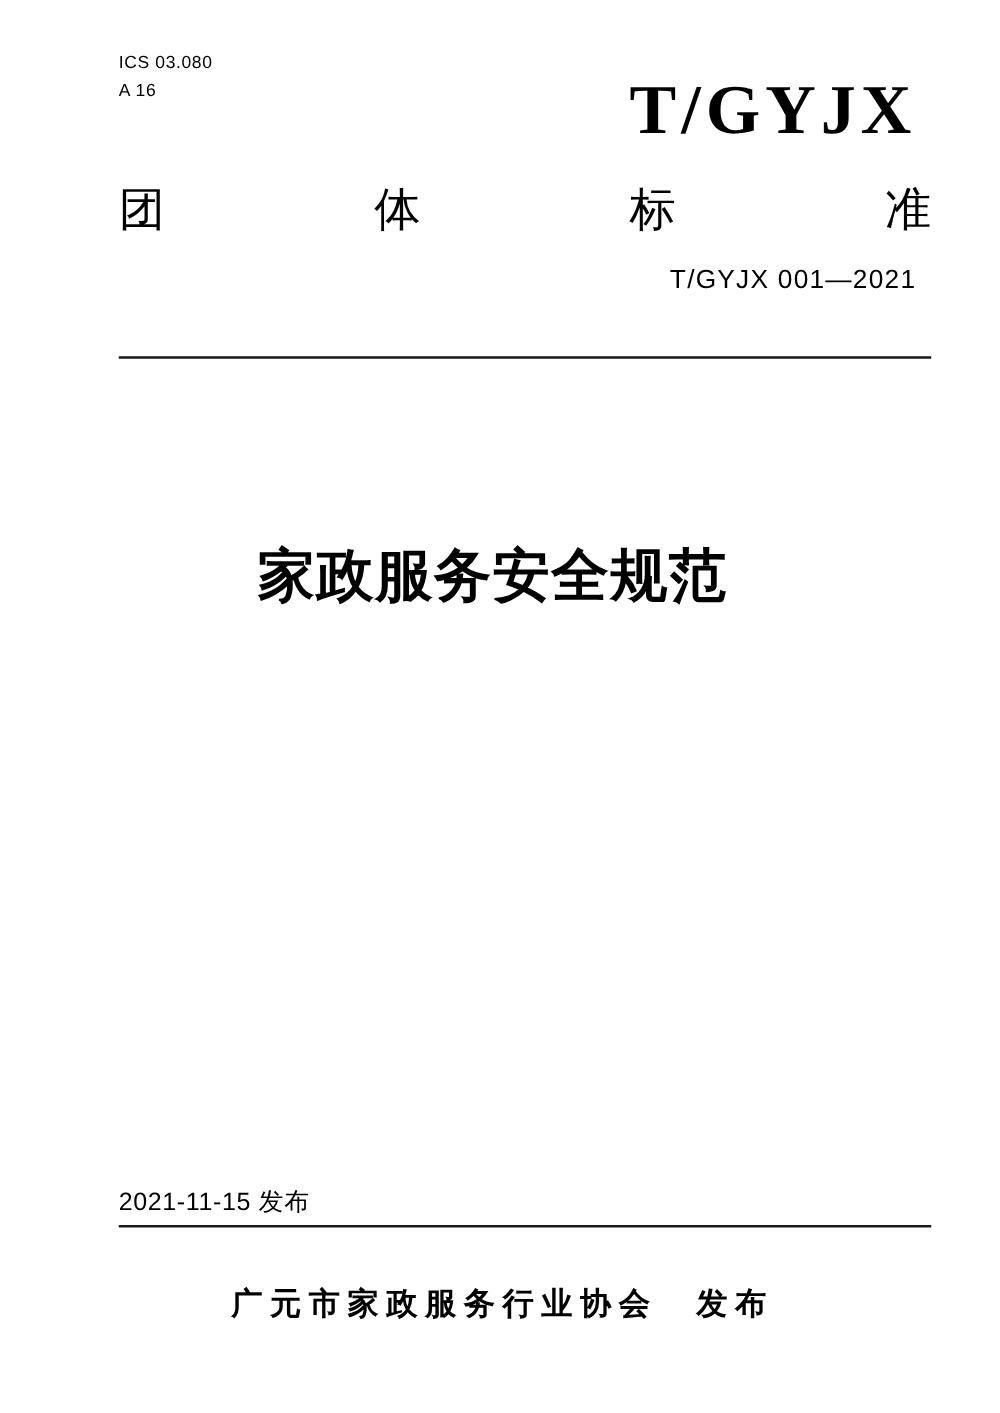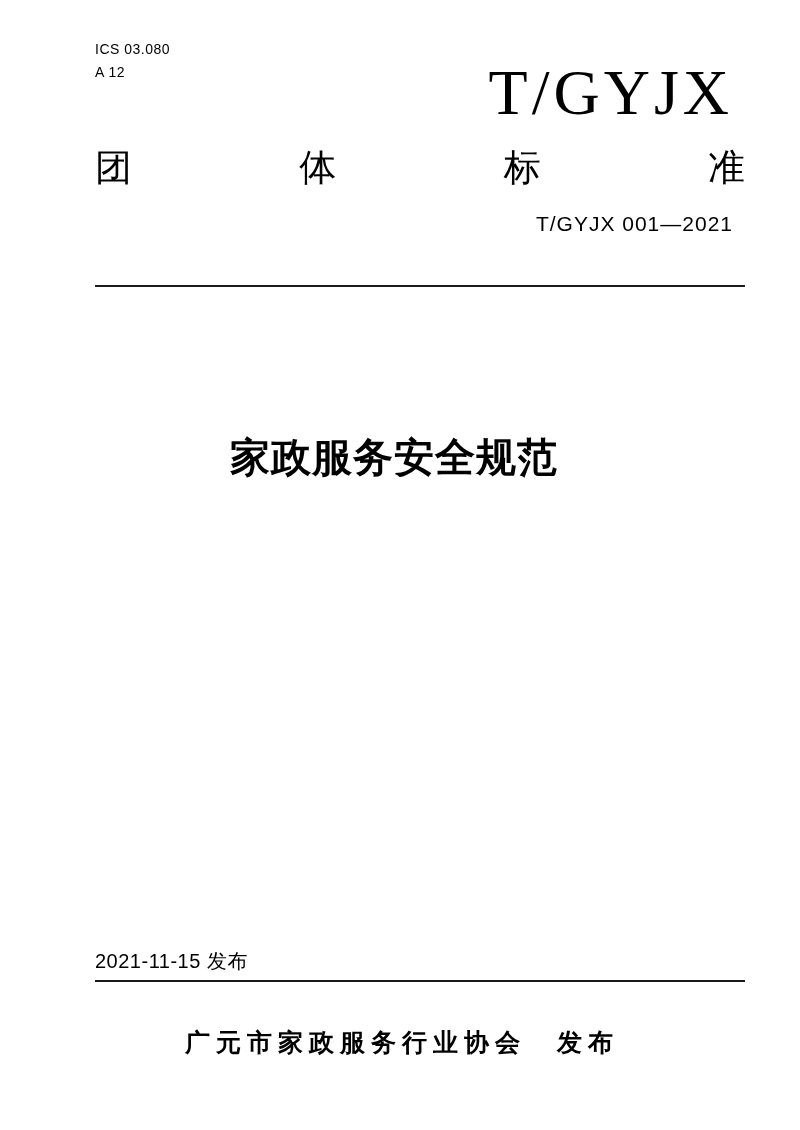--- a/index.html
+++ b/index.html
@@ -24,22 +24,22 @@
     line-height: 23px;
     letter-spacing: 0.5px;
     font-weight: 500;
   }
   
   .org-code {
     position: absolute;
     right: 55px;
     top: 58px;
     font-family: "Liberation Serif", "DejaVu Serif", serif;
-    font-weight: normal;
-    font-size: 64px;
+    font-weight: bold;
+    font-size: 56px;
     line-height: 1.1;
     letter-spacing: 4px;
   }
   
   .doc-type {
     position: absolute;
     left: 95px;
     top: 148px;
     width: 650px;
     display: flex;
@@ -66,21 +66,21 @@
   }
   .rule-top { top: 285px; }
   .rule-bottom { top: 980px; }
   
   .main-title {
     position: absolute;
     left: 0;
     top: 430px;
     width: 100%;
     text-align: center;
-    font-size: 40px;
+    font-size: 46px;
     font-weight: bold;
     letter-spacing: 1px;
   }
   
   .dates-row {
     position: absolute;
     left: 95px;
     top: 948px;
     width: 650px;
     display: flex;
@@ -102,21 +102,21 @@
     padding-left: 16px;
   }
 </style>
 </head>
 <body>
 
 <div class="page">
 
   <div class="ics-block">
     <div>ICS 03.080</div>
-    <div>A 12</div>
+    <div>A 16</div>
   </div>
 
   <div class="org-code">T/GYJX</div>
 
   <div class="doc-type">
     <span>团</span>
     <span>体</span>
     <span>标</span>
     <span>准</span>
   </div>

